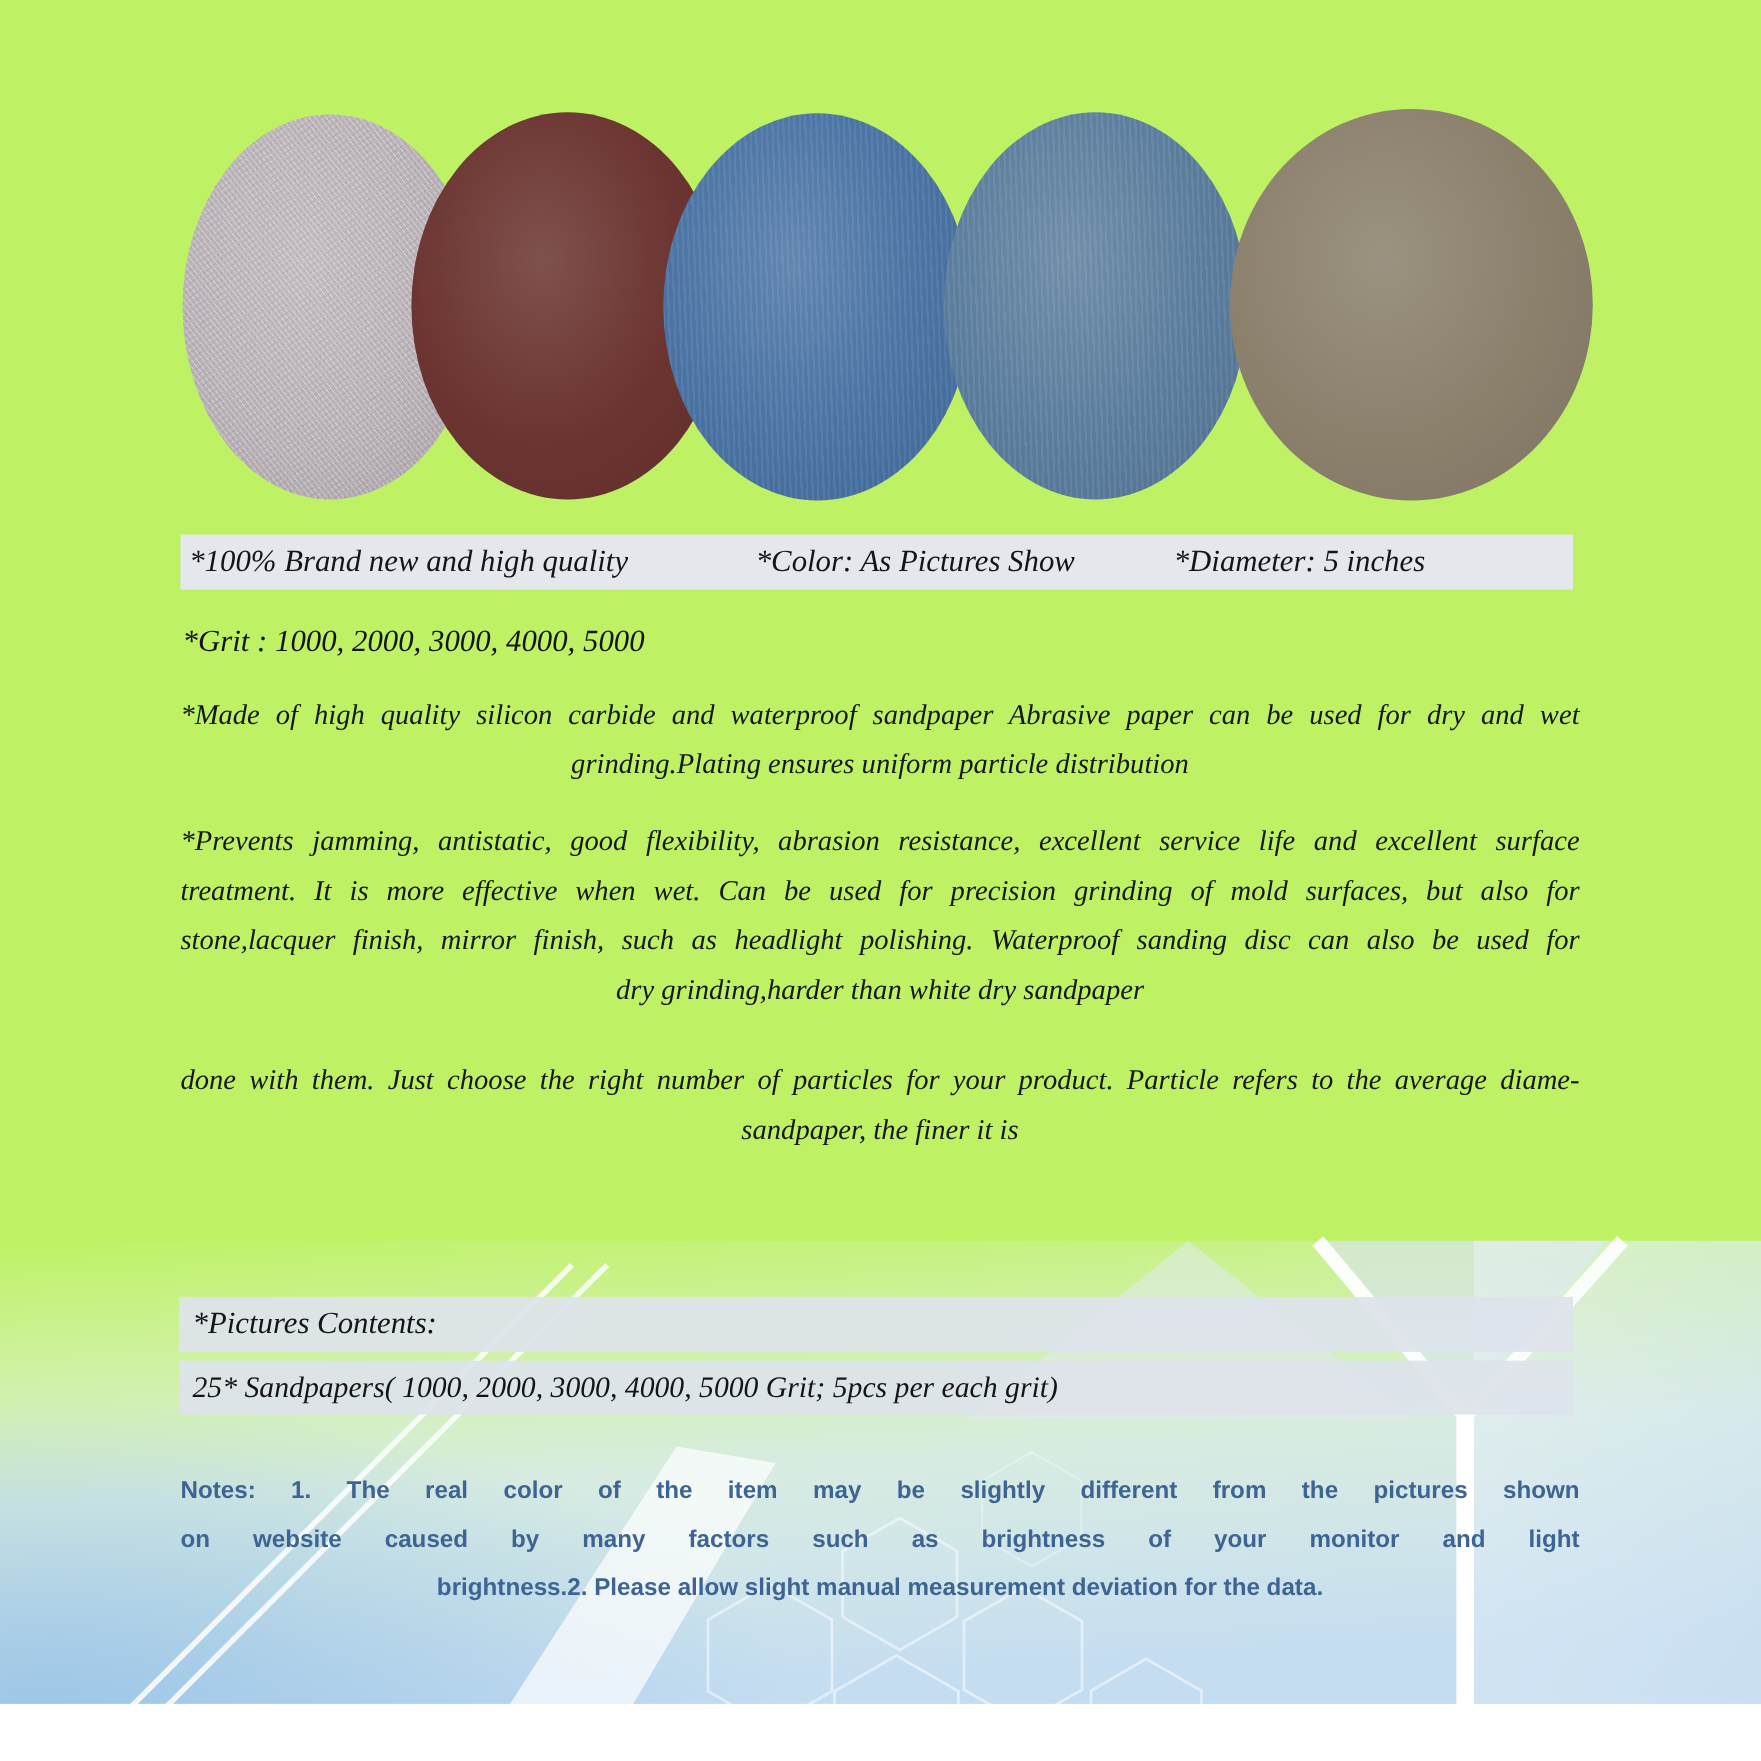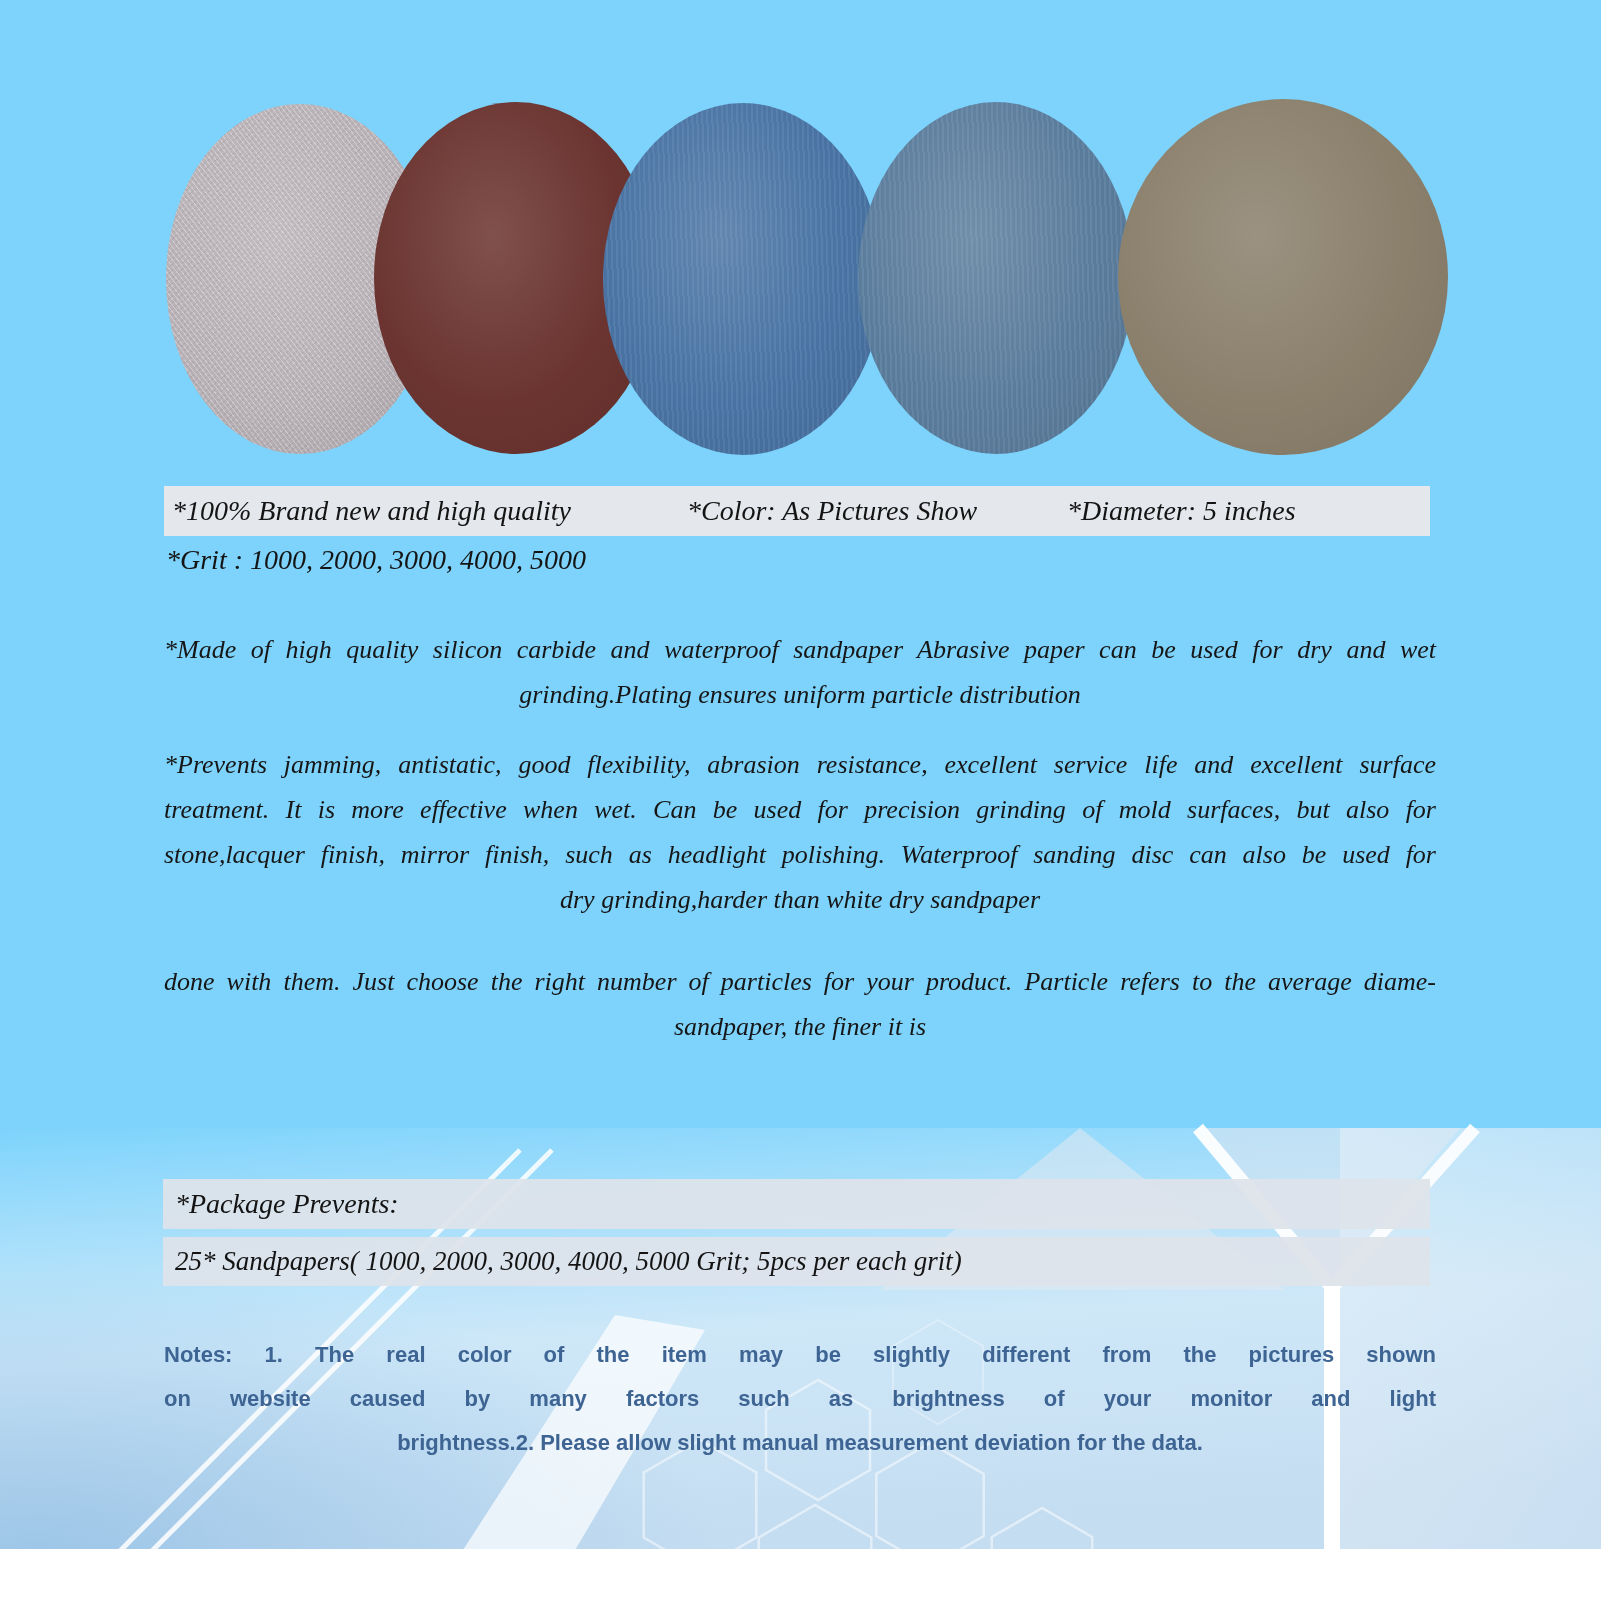--- a/index.html
+++ b/index.html
@@ -1,18 +1,18 @@
 <!DOCTYPE html>
 <html><head>
 <meta charset="utf-8">
 <style>
   html,body { margin:0; padding:0; background:#fff; }
   .page {
     position:relative; width:1601px; height:1601px;
-    background:#7dd3fc; overflow:hidden;
+    background:#bef264; overflow:hidden;
     font-family:"Liberation Serif", serif;
     text-decoration:underline;
   }
   .bg-svg { position:absolute; left:0; top:0; width:1601px; height:1601px; z-index:0; }
 
   
   .disc { position:absolute; border-radius:50%; z-index:1; }
   .disc-shade { position:absolute; inset:0; border-radius:50%;
     background:radial-gradient(ellipse at 42% 38%, rgba(255,255,255,0.14) 0%, rgba(255,255,255,0) 55%, rgba(0,0,0,0.10) 100%); }
   .disc1-tex { position:absolute; inset:0; border-radius:50%;
@@ -20,21 +20,21 @@
       repeating-linear-gradient(52deg, rgba(255,255,255,0.30) 0 1px, rgba(255,255,255,0) 1px 4px),
       repeating-linear-gradient(-38deg, rgba(120,110,118,0.16) 0 1px, rgba(255,255,255,0) 1px 5px);
   }
   .disc34-tex { position:absolute; inset:0; border-radius:50%;
     background:repeating-linear-gradient(88deg, rgba(255,255,255,0.05) 0 2px, rgba(0,0,0,0.03) 2px 5px);
   }
   .spec-bar { position:absolute; left:164px; top:486px; width:1266px; height:50px;
     background:#e4e7ec; z-index:2; }
   .spec-item { position:absolute; top:0; height:50px; line-height:50px;
     font-size:28px; font-style:italic; color:#141414; white-space:nowrap; }
-  .grit-line { position:absolute; left:166px; top:540px; font-size:28px; line-height:40px;
+  .grit-line { position:absolute; left:166px; top:564px; font-size:28px; line-height:40px;
     font-style:italic; color:#141414; white-space:nowrap; z-index:2; }
 
   .para { position:absolute; left:164px; width:1272px; font-size:26px; line-height:45px;
     font-style:italic; color:#161616; z-index:2; }
   .jl { text-align:justify; text-align-last:justify; }
   .jl-last { text-align:center; }
 
   .pkg-bar { position:absolute; left:163px; width:1267px; background:rgba(222,227,235,0.93);
     z-index:2; font-style:italic; color:#141414; }
   .pkg-bar-title { top:1179px; height:50px; line-height:50px; font-size:28px; padding-left:12px; box-sizing:border-box; }
@@ -132,21 +132,21 @@
     <div class="jl">treatment. It is more effective when wet. Can be used for precision grinding of mold surfaces, but also for</div>
     <div class="jl">stone,lacquer finish, mirror finish, such as headlight polishing. Waterproof sanding disc can also be used for</div>
     <div class="jl-last">dry grinding,harder than white dry sandpaper</div>
   </div>
 
   <div class="para" style="top:959px">
     <div class="jl">done with them. Just choose the right number of particles for your product. Particle refers to the average diame-</div>
     <div class="jl-last">sandpaper, the finer it is</div>
   </div>
 
-  <div class="pkg-bar pkg-bar-title">*Package Prevents:</div>
+  <div class="pkg-bar pkg-bar-title">*Pictures Contents:</div>
   <div class="pkg-bar pkg-bar-contents">25* Sandpapers( 1000, 2000, 3000, 4000, 5000 Grit; 5pcs per each grit)</div>
 
   <div class="notes">
     <div class="jl">Notes: 1. The real color of the item may be slightly different from the pictures shown</div>
     <div class="jl">on website caused by many factors such as brightness of your monitor and light</div>
     <div class="jl-last">brightness.2. Please allow slight manual measurement deviation for the data.</div>
   </div>
 
 </div>
 

